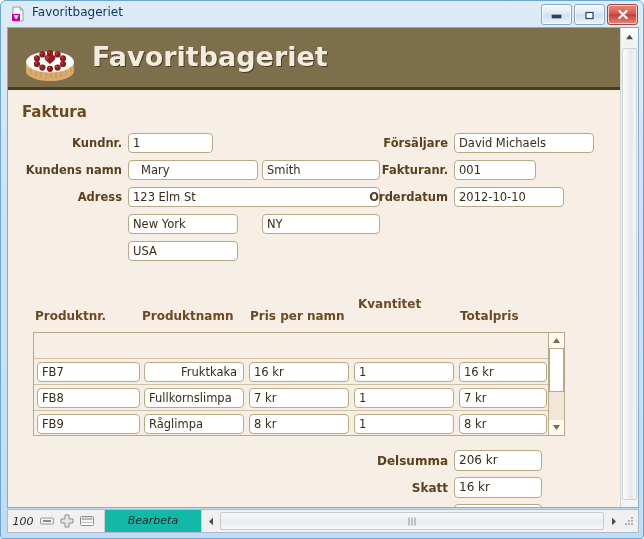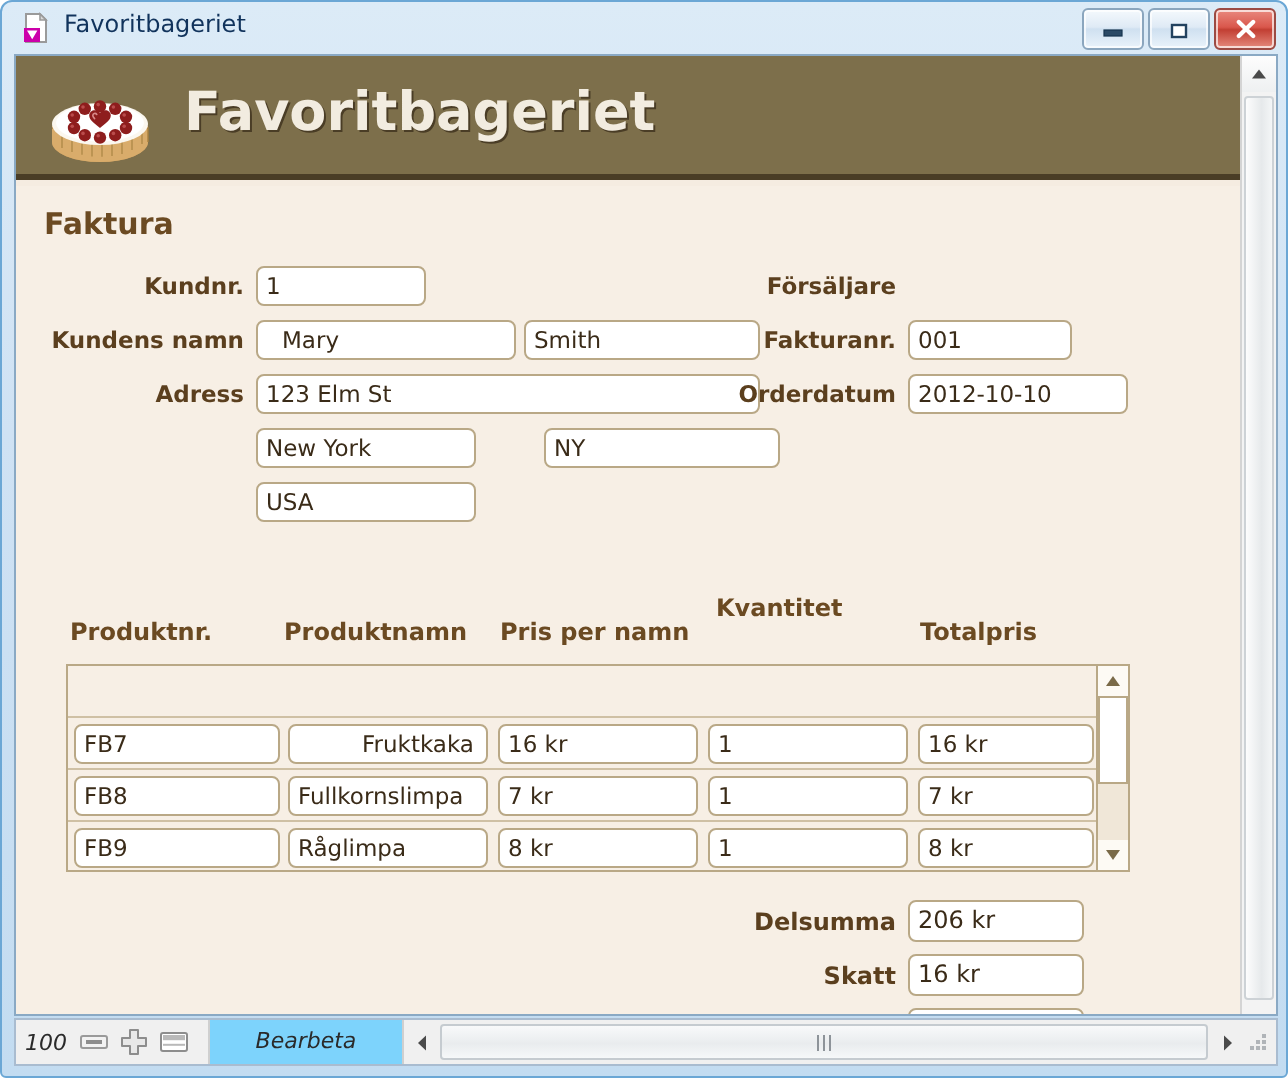--- a/index.html
+++ b/index.html
@@ -134,21 +134,21 @@
   }
   .zoomnum{
     width:30px;text-align:center;font-size:11px;color:#2a2a2a;
   }
   .vbtn{
     width:18px;height:17px;margin-right:2px;
     display:flex;align-items:center;justify-content:center;
   }
   .statustext{
     flex:0 0 auto;width:96px;text-align:center;font-size:11px;color:#2a2a2a;
-    background:#7dd3fc;height:22px;line-height:22px;
+    background:#14b8a6;height:22px;line-height:22px;
     border-left:1px solid #cfcfcf;border-right:1px solid #cfcfcf;
     margin-left:6px;
   }
   .hsb{
     flex:1 1 auto;height:22px;display:flex;align-items:center;
     background:#f0f0f0;
   }
   .hsb-arrow{width:17px;height:20px;display:flex;align-items:center;justify-content:center;}
   .hsb-track{
     flex:1 1 auto;height:18px;margin:0 1px;
@@ -242,27 +242,28 @@
 
       <span class="lbl" style="left:24px;top:41px;width:90px;">Kundnr.</span>
       <span class="lbl" style="left:14px;top:68px;width:100px;">Kundens namn</span>
       <span class="lbl" style="left:24px;top:95px;width:90px;">Adress</span>
 
       <div class="fld" style="left:120px;top:40px;width:85px;">1</div>
       <div class="fld" style="left:120px;top:67px;width:130px;padding-left:12px;">Mary</div>
       <div class="fld" style="left:254px;top:67px;width:118px;">Smith</div>
       <div class="fld" style="left:120px;top:94px;width:252px;">123 Elm St</div>
       <div class="fld" style="left:120px;top:121px;width:110px;">New York</div>
-      <div class="fld" style="left:264px;top:121px;width:118px;">NY</div>
+      <div class="fld" style="left:254px;top:121px;width:118px;">NY</div>
       <div class="fld" style="left:120px;top:148px;width:110px;">USA</div>
 
       <span class="lbl" style="left:330px;top:41px;width:110px;">Försäljare</span>
       <span class="lbl" style="left:330px;top:68px;width:110px;">Fakturanr.</span>
       <span class="lbl" style="left:320px;top:95px;width:120px;">Orderdatum</span>
 
+      <div class="fld" style="left:446px;top:40px;width:140px;">David Michaels</div>
       <div class="fld" style="left:446px;top:67px;width:82px;">001</div>
       <div class="fld" style="left:446px;top:94px;width:110px;">2012-10-10</div>
 
       <span class="th" style="left:27px;top:216px;">Produktnr.</span>
       <span class="th" style="left:134px;top:216px;">Produktnamn</span>
       <span class="th" style="left:242px;top:216px;">Pris per namn</span>
       <span class="th" style="left:350px;top:204px;">Kvantitet</span>
       <span class="th" style="left:452px;top:216px;">Totalpris</span>
 
       <div class="gridwrap">

